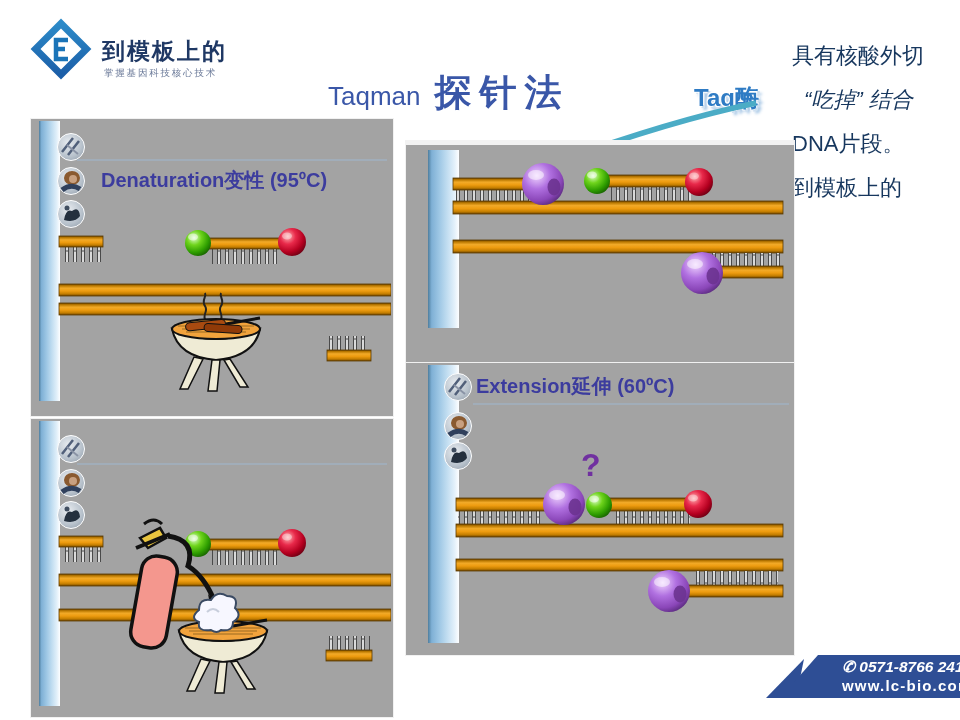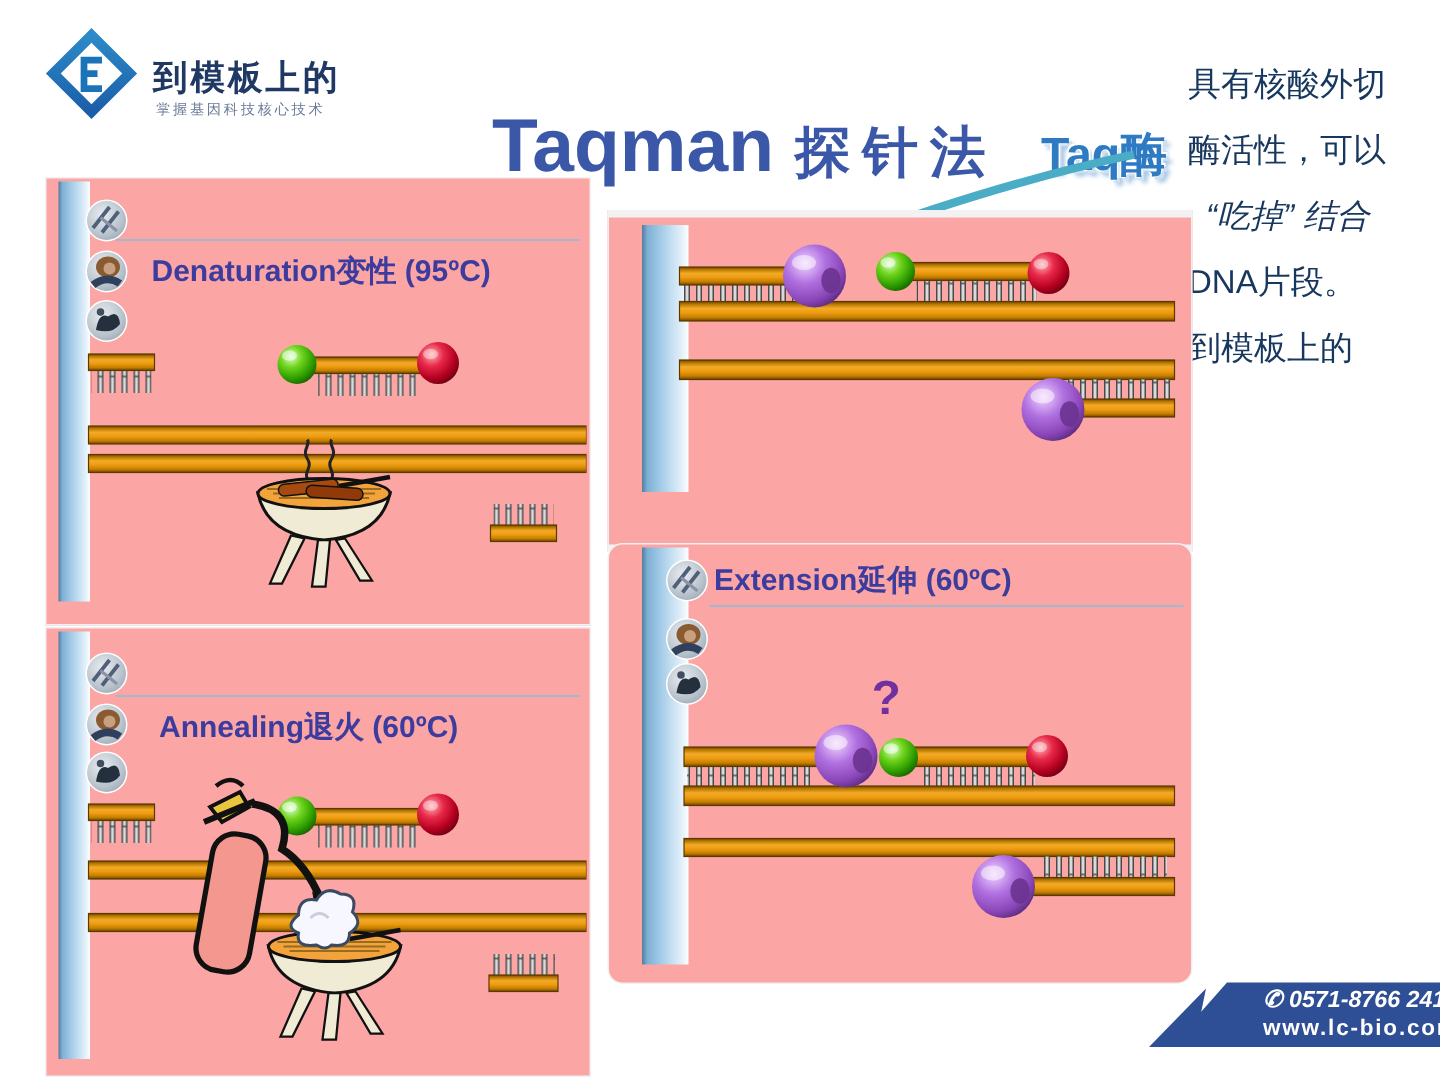--- a/index.html
+++ b/index.html
@@ -7,37 +7,37 @@
          font-family:"Liberation Sans",sans-serif;}
   .abs{position:absolute;}
   
   #logo{left:28px;top:16px;width:260px;height:70px;}
   #brand-name{position:absolute;left:74px;top:20px;font-size:23px;font-weight:bold;
               color:#1F3864;letter-spacing:2px;}
   #brand-tagline{position:absolute;left:76px;top:51px;font-size:9.5px;color:#6B7A99;
                  letter-spacing:1.8px;}
   
   #slide-title{left:328px;top:68px;white-space:nowrap;}
-  #slide-title .en{font-size:50px;font-weight:bold;color:#3A57A8;}
+  #slide-title .en{font-size:26px;font-weight:normal;color:#3A57A8;}
   #slide-title .zh{font-size:37px;font-weight:600;color:#3A57A8;margin-left:14px;
                    letter-spacing:8px;font-family:Liberation Mono, monospace;}
   
-  #taq-label{left:694px;top:82px;font-size:31px;font-weight:bold;color:#2E7BC4;
+  #taq-label{left:694px;top:82px;font-size:24px;font-weight:bold;color:#2E7BC4;
              text-shadow:-1px -1px 0 #fff,1px -1px 0 #fff,-1px 1px 0 #fff,
                          2px 2px 0 #CFE0F0,4px 4px 3px rgba(46,123,196,.45);}
   
   #description{left:792px;top:34px;width:168px;color:#17375E;font-size:22px;
                line-height:44px;}
   #description .indent{padding-left:12px;font-style:italic;}
   
-  .panel{position:absolute;background:#fca5a5;border:1px solid #F1F1F1;}
+  .panel{position:absolute;background:#a3a3a3;border:1px solid #F1F1F1;}
   #panel-denaturation{left:30px;top:118px;width:362px;height:297px;}
   #panel-annealing{left:30px;top:418px;width:362px;height:298px;}
   #panel-cleavage{left:405px;top:140px;width:388px;height:218px;border-top:5px solid #F2F2F2;border-bottom:5px solid #F2F2F2;}
-  #panel-extension{left:405px;top:362px;width:388px;height:292px;border-radius:10px;}
+  #panel-extension{left:405px;top:362px;width:388px;height:292px;}
   .panel-title{position:absolute;font-size:20px;font-weight:bold;color:#3C3C9E;white-space:nowrap;}
   #panel-denaturation .panel-title{left:70px;top:48px;}
   #panel-annealing .panel-title{left:75px;top:52px;}
   #panel-extension .panel-title{left:70px;top:10px;}
   #question-mark{left:175px;top:84px;font-size:32px;font-weight:bold;color:#7030A0;}
   
   #footer-text{left:842px;top:657px;width:118px;color:#fff;text-align:center;}
   #footer-phone{font-size:15.5px;font-weight:bold;font-style:italic;line-height:20px;white-space:nowrap;}
   #footer-site{font-size:15px;font-weight:bold;letter-spacing:1.2px;line-height:18px;white-space:nowrap;}
   svg{display:block;}
@@ -171,21 +171,20 @@
     <span class="en">Taqman</span><span class="zh">探针法</span>
   </div>
 
   <div class="abs" id="taq-label">Taq酶</div>
   <svg class="abs" style="left:530px;top:95px;overflow:visible" width="235" height="90">
     <path d="M226,8 Q140,26 30,66" fill="none" stroke="#4BACC6" stroke-width="5.5" marker-end="url(#arrh)"></path>
   </svg>
 
   <div class="abs" id="description">
     <div>具有核酸外切</div>
-    <div>酶活性，可以</div>
     <div class="indent">“吃掉” 结合</div>
     <div>DNA片段。</div>
     <div>到模板上的</div>
   </div>
 
   <div class="panel" id="panel-denaturation">
     <svg width="360" height="295">
       <rect x="8" y="2" width="21" height="280" fill="url(#blueBarG)"></rect>
       <use href="#photo1" x="40" y="28"></use>
       <use href="#photo2" x="40" y="62"></use>
@@ -220,21 +219,20 @@
       <use href="#sphG" x="167" y="125"></use>
       <use href="#sphR" x="261" y="124"></use>
       <rect x="28" y="155" width="332" height="12" fill="url(#barG)" stroke="#5A3A00" stroke-width=".8"></rect>
       <rect x="28" y="190" width="332" height="12" fill="url(#barG)" stroke="#5A3A00" stroke-width=".8"></rect>
       <use href="#grillBody" x="192" y="212"></use>
       <use href="#ext" x="95" y="95"></use>
       <use href="#foam" x="180" y="205"></use>
       <rect x="297" y="217" width="42" height="16" fill="url(#teethP)"></rect>
       <rect x="295" y="231" width="46" height="11" fill="url(#barG)" stroke="#5A3A00" stroke-width=".8"></rect>
     </svg>
-    <div class="panel-title">Annealing退火 (60ºC)</div>
   </div>
 
   <div class="panel" id="panel-cleavage">
     <svg width="386" height="206">
       <rect x="22" y="5" width="31" height="178" fill="url(#blueBarG)"></rect>
       <rect x="49" y="45" width="76" height="15" fill="url(#teethP)"></rect>
       <rect x="205" y="42" width="80" height="14" fill="url(#teethP)"></rect>
       <rect x="47" y="33" width="90" height="12" fill="url(#barG)" stroke="#5A3A00" stroke-width=".8"></rect>
       <rect x="191" y="30" width="102" height="12" fill="url(#barG)" stroke="#5A3A00" stroke-width=".8"></rect>
       <rect x="47" y="56" width="330" height="13" fill="url(#barG)" stroke="#5A3A00" stroke-width=".8"></rect>

